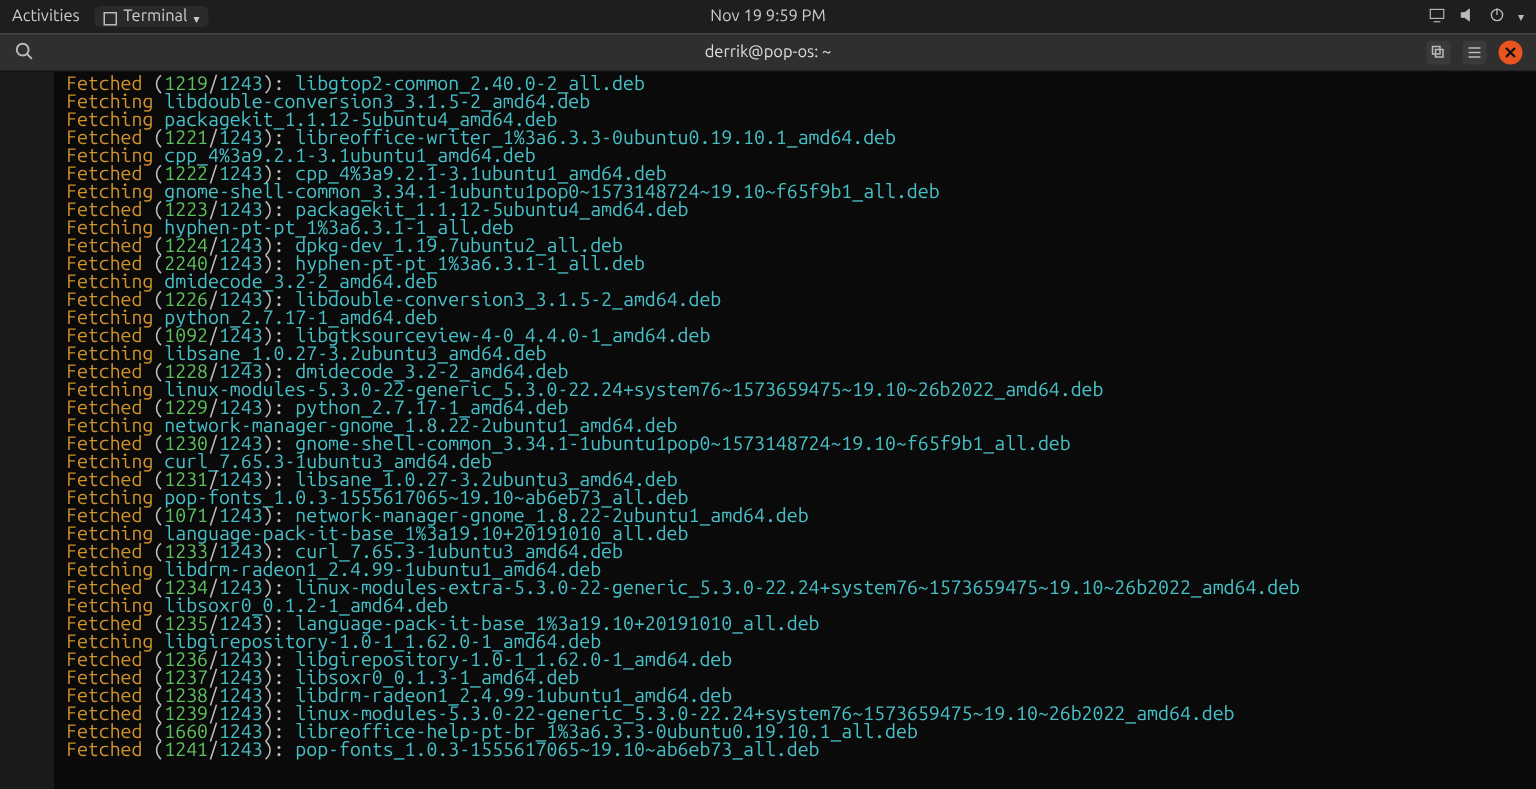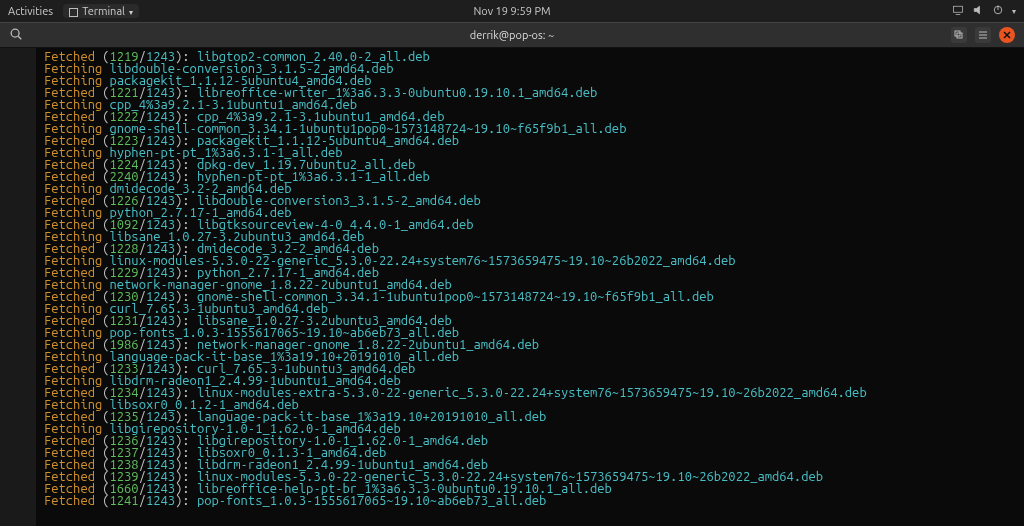--- a/index.html
+++ b/index.html
@@ -108,21 +108,21 @@
     <div class="line"><span class="c-orange">Fetched</span> (<span class="c-green">1092</span>/<span class="c-cyan">1243</span>): <span class="c-cyan">libgtksourceview-4-0_4.4.0-1_amd64.deb</span></div>
     <div class="line"><span class="c-orange">Fetching</span> <span class="c-cyan">libsane_1.0.27-3.2ubuntu3_amd64.deb</span></div>
     <div class="line"><span class="c-orange">Fetched</span> (<span class="c-green">1228</span>/<span class="c-cyan">1243</span>): <span class="c-cyan">dmidecode_3.2-2_amd64.deb</span></div>
     <div class="line"><span class="c-orange">Fetching</span> <span class="c-cyan">linux-modules-5.3.0-22-generic_5.3.0-22.24+system76~1573659475~19.10~26b2022_amd64.deb</span></div>
     <div class="line"><span class="c-orange">Fetched</span> (<span class="c-green">1229</span>/<span class="c-cyan">1243</span>): <span class="c-cyan">python_2.7.17-1_amd64.deb</span></div>
     <div class="line"><span class="c-orange">Fetching</span> <span class="c-cyan">network-manager-gnome_1.8.22-2ubuntu1_amd64.deb</span></div>
     <div class="line"><span class="c-orange">Fetched</span> (<span class="c-green">1230</span>/<span class="c-cyan">1243</span>): <span class="c-cyan">gnome-shell-common_3.34.1-1ubuntu1pop0~1573148724~19.10~f65f9b1_all.deb</span></div>
     <div class="line"><span class="c-orange">Fetching</span> <span class="c-cyan">curl_7.65.3-1ubuntu3_amd64.deb</span></div>
     <div class="line"><span class="c-orange">Fetched</span> (<span class="c-green">1231</span>/<span class="c-cyan">1243</span>): <span class="c-cyan">libsane_1.0.27-3.2ubuntu3_amd64.deb</span></div>
     <div class="line"><span class="c-orange">Fetching</span> <span class="c-cyan">pop-fonts_1.0.3-1555617065~19.10~ab6eb73_all.deb</span></div>
-    <div class="line"><span class="c-orange">Fetched</span> (<span class="c-green">1986</span>/<span class="c-cyan">1243</span>): <span class="c-cyan">network-manager-gnome_1.8.22-2ubuntu1_amd64.deb</span></div>
+    <div class="line"><span class="c-orange">Fetched</span> (<span class="c-green">1071</span>/<span class="c-cyan">1243</span>): <span class="c-cyan">network-manager-gnome_1.8.22-2ubuntu1_amd64.deb</span></div>
     <div class="line"><span class="c-orange">Fetching</span> <span class="c-cyan">language-pack-it-base_1%3a19.10+20191010_all.deb</span></div>
     <div class="line"><span class="c-orange">Fetched</span> (<span class="c-green">1233</span>/<span class="c-cyan">1243</span>): <span class="c-cyan">curl_7.65.3-1ubuntu3_amd64.deb</span></div>
     <div class="line"><span class="c-orange">Fetching</span> <span class="c-cyan">libdrm-radeon1_2.4.99-1ubuntu1_amd64.deb</span></div>
     <div class="line"><span class="c-orange">Fetched</span> (<span class="c-green">1234</span>/<span class="c-cyan">1243</span>): <span class="c-cyan">linux-modules-extra-5.3.0-22-generic_5.3.0-22.24+system76~1573659475~19.10~26b2022_amd64.deb</span></div>
     <div class="line"><span class="c-orange">Fetching</span> <span class="c-cyan">libsoxr0_0.1.2-1_amd64.deb</span></div>
     <div class="line"><span class="c-orange">Fetched</span> (<span class="c-green">1235</span>/<span class="c-cyan">1243</span>): <span class="c-cyan">language-pack-it-base_1%3a19.10+20191010_all.deb</span></div>
     <div class="line"><span class="c-orange">Fetching</span> <span class="c-cyan">libgirepository-1.0-1_1.62.0-1_amd64.deb</span></div>
     <div class="line"><span class="c-orange">Fetched</span> (<span class="c-green">1236</span>/<span class="c-cyan">1243</span>): <span class="c-cyan">libgirepository-1.0-1_1.62.0-1_amd64.deb</span></div>
     <div class="line"><span class="c-orange">Fetched</span> (<span class="c-green">1237</span>/<span class="c-cyan">1243</span>): <span class="c-cyan">libsoxr0_0.1.3-1_amd64.deb</span></div>
     <div class="line"><span class="c-orange">Fetched</span> (<span class="c-green">1238</span>/<span class="c-cyan">1243</span>): <span class="c-cyan">libdrm-radeon1_2.4.99-1ubuntu1_amd64.deb</span></div>

